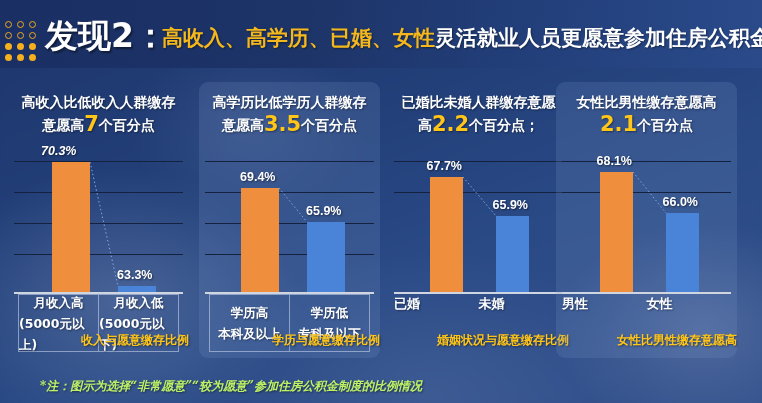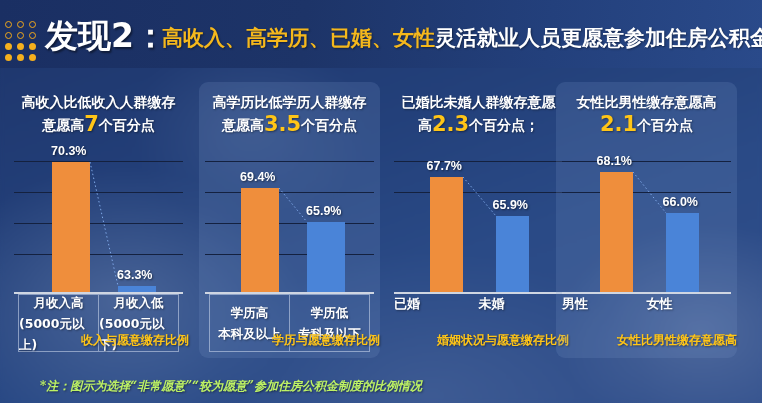--- a/index.html
+++ b/index.html
@@ -99,21 +99,21 @@
 
 <div class="card" id="card0">
     <div class="card-title"><span>高收入比低收入人群缴存意愿高</span><span class="big">7</span><span>个百分点</span></div>
     <div class="plot">
       <div class="grid" style="top: 7px;"></div>
       <div class="grid" style="top: 38px;"></div>
       <div class="grid" style="top: 69px;"></div>
       <div class="grid" style="top: 100px;"></div>
       <div class="baseline" style="top: 138px;"></div>
       <div class="bar o" style="left: 44px; width: 38px; height: 130px; bottom: 0px;"></div>
-      <div class="vlabel" style="left: 43px; top: -10px;">70.3%</div>
+      <div class="vlabel" style="left: 33px; top: -10px; font-style: italic;">70.3%</div>
       <div class="bar b" style="left: 110px; width: 38px; height: 6px; bottom: 0px;"></div>
       <div class="vlabel" style="left: 109px; top: 114px;">63.3%</div>
       <svg class="conn" width="181" height="142" style="left: 0px; top: 0px;">
         <line x1="82" y1="8" x2="110" y2="132" stroke="#7fa8e8" stroke-width="1" stroke-dasharray="1.5,2.5"></line>
       </svg>
     </div>
     <div class="ltable">
       <div class="cell">
         <div>月收入高</div>
         <div>(5000元以上)</div>
@@ -147,21 +147,21 @@
         <div>本科及以上</div>
       </div>
       <div class="cell">
         <div>学历低</div>
         <div>专科及以下</div>
       </div>
     </div>
     <div class="caption">学历与愿意缴存比例</div>
   </div>
 <div class="card" id="card2">
-    <div class="card-title"><span>已婚比未婚人群缴存意愿高</span><span class="big">2.3</span><span>个百分点；</span></div>
+    <div class="card-title"><span>已婚比未婚人群缴存意愿高</span><span class="big">2.2</span><span>个百分点；</span></div>
     <div class="plot">
       <div class="grid" style="top: 7px;"></div>
       <div class="grid" style="top: 38px;"></div>
       <div class="baseline" style="top: 138px;"></div>
       <div class="bar o" style="left: 42px; width: 33px; height: 115px; bottom: 0px;"></div>
       <div class="vlabel" style="left: 38.5px; top: 5px;">67.7%</div>
       <div class="bar b" style="left: 108px; width: 33px; height: 76px; bottom: 0px;"></div>
       <div class="vlabel" style="left: 104.5px; top: 44px;">65.9%</div>
       <svg class="conn" width="181" height="142" style="left: 0px; top: 0px;">
         <line x1="75" y1="23" x2="108" y2="62" stroke="#7fa8e8" stroke-width="1" stroke-dasharray="1.5,2.5"></line>

